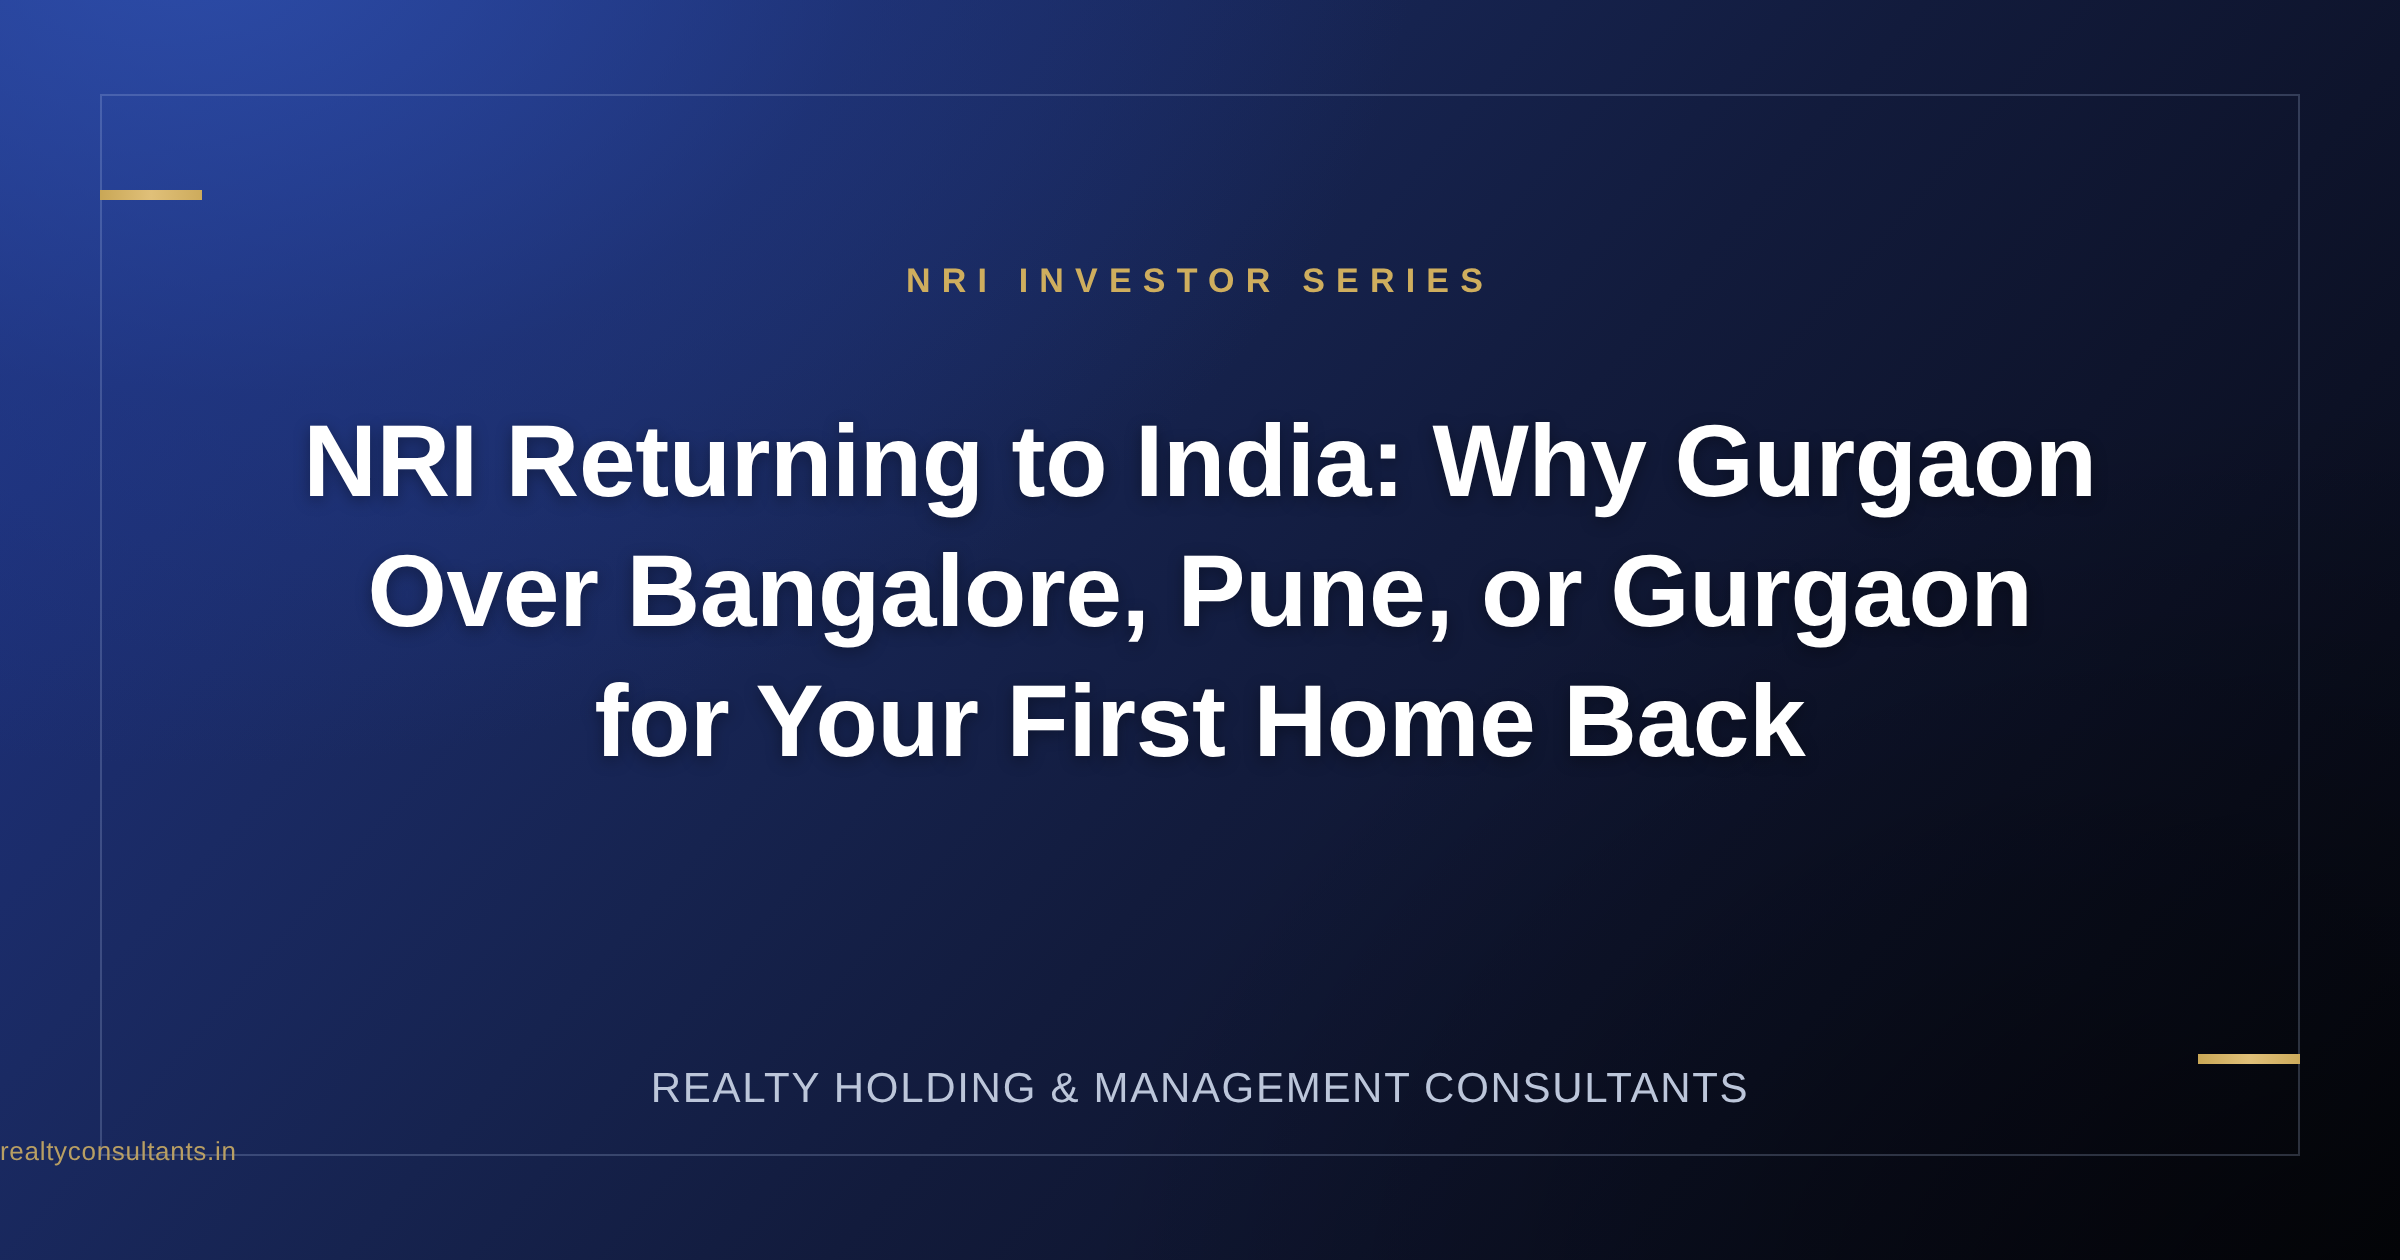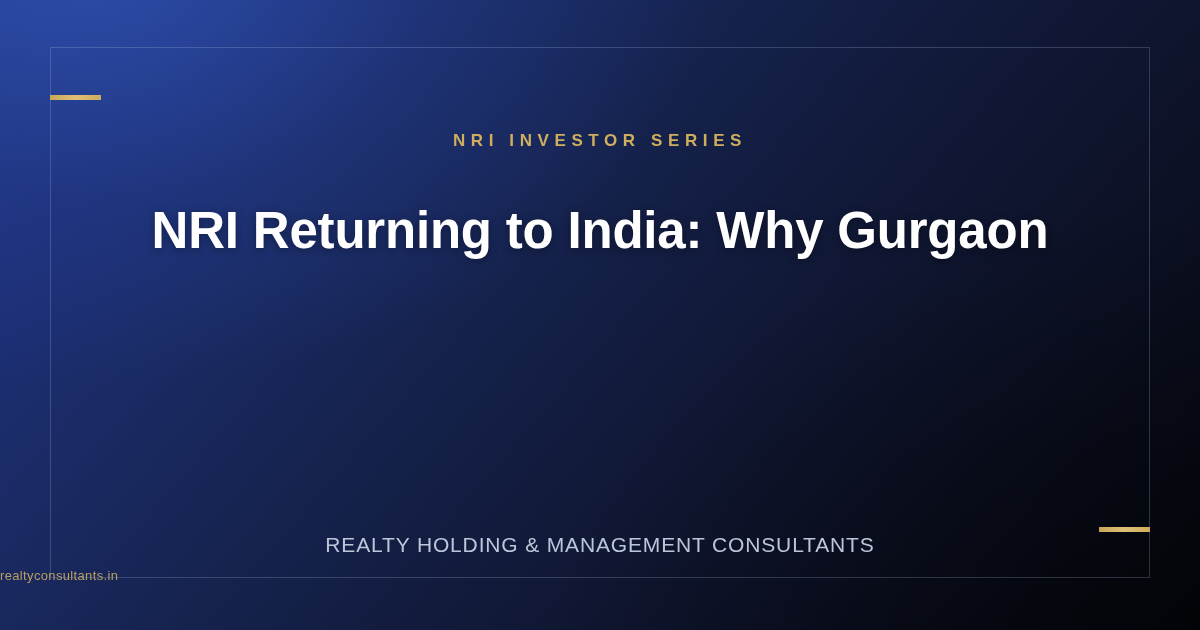--- a/index.html
+++ b/index.html
@@ -137,20 +137,22 @@
 
   <div class="accent accent-tl"></div>
   <div class="accent accent-br"></div>
 
   <div class="content">
 
     <div class="eyebrow">NRI Investor Series</div>
 
     <h1 class="title">
       <span class="tline">NRI Returning to India: Why Gurgaon</span>
+      <span class="tline">Over Bangalore, Pune, or Gurgaon</span>
+      <span class="tline">for Your First Home Back</span>
     </h1>
 
     <div class="footer-org">REALTY HOLDING &amp; MANAGEMENT CONSULTANTS</div>
 
     <div class="footer-url">realtyconsultants.in</div>
 
   </div>
 </div>
 
 </body></html>

